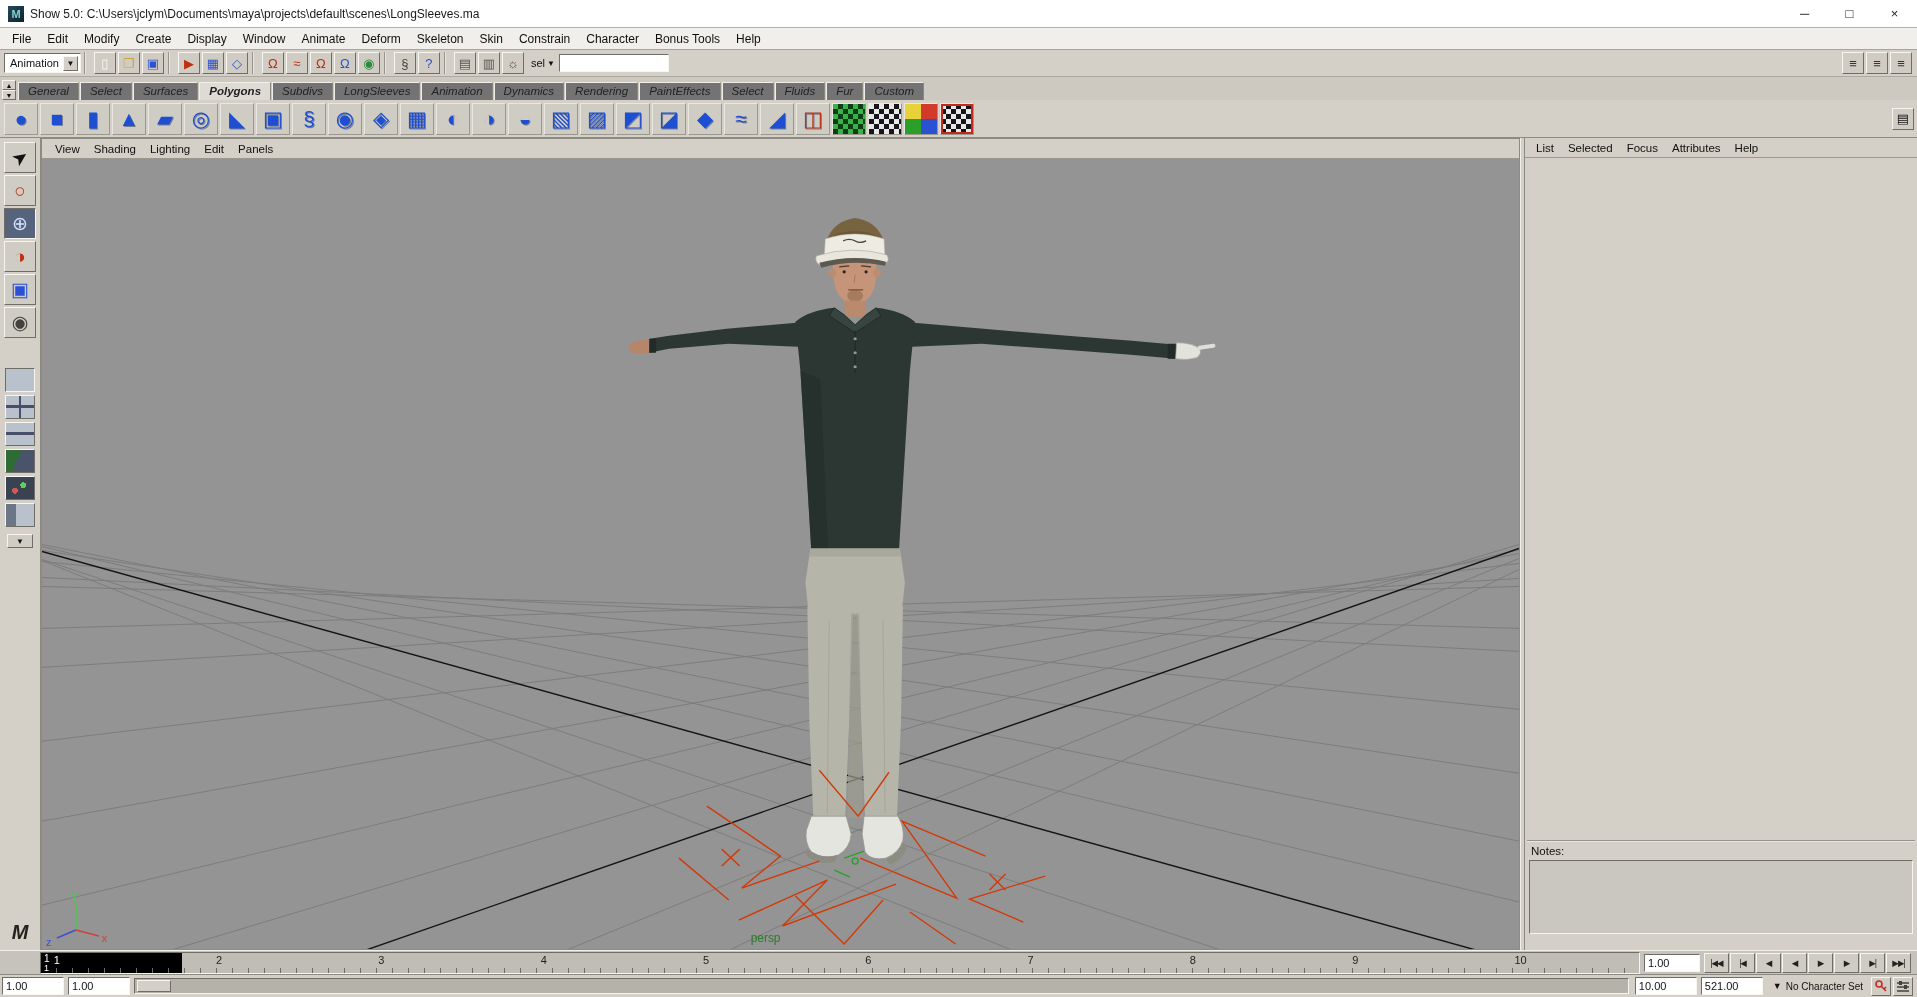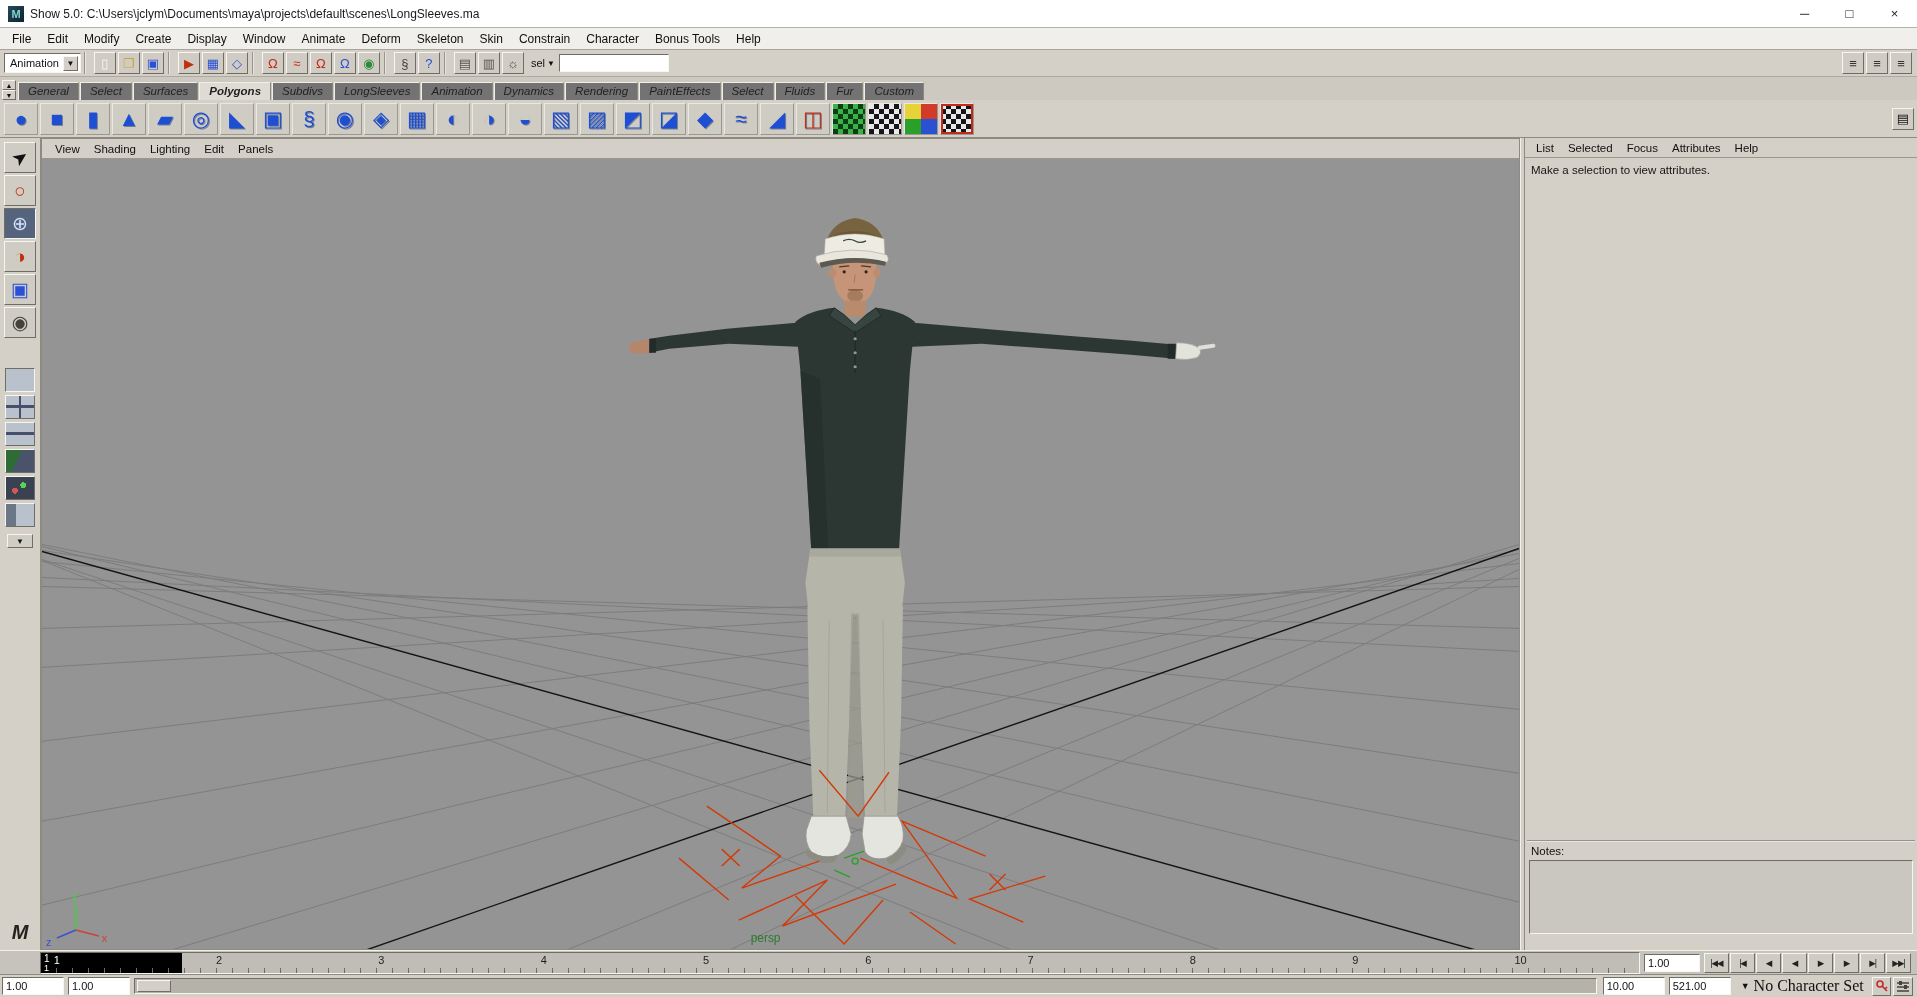--- a/index.html
+++ b/index.html
@@ -128,21 +128,21 @@
 
   
   .rangeslider{height:23px;display:flex;align-items:center;background:#d4d0c8;border-top:1px solid #8d8a82;
                padding:0 2px;}
   .rs-field{width:62px;margin-right:4px;}
   .rs-track{position:relative;width:1496px;height:16px;background:#b5b2aa;border:1px solid;
             border-color:#6f6d66 #f7f5f0 #f7f5f0 #6f6d66;margin-right:6px;}
   .rs-thumb{position:absolute;left:2px;top:1px;width:34px;height:12px;background:#d4d0c8;border:1px solid;
             border-color:#f7f5f0 #6f6d66 #6f6d66 #f7f5f0;}
   .cs-arrow{font-size:9px;margin:0 4px 0 6px;}
-  .cs-label{font-size:16px;margin-right:8px;white-space:nowrap;font-family:Liberation Serif, serif;}
+  .cs-label{font-size:10px;margin-right:8px;white-space:nowrap;}
   .rs-icon{width:20px;height:19px;display:flex;align-items:center;justify-content:center;margin-right:2px;
            border:1px solid;border-color:#f7f5f0 #6f6d66 #6f6d66 #f7f5f0;background:#cfccc4;}
 </style>
 </head>
 <body>
 
 <div id="app">
 
   <div class="titlebar">
     <div class="app-icon">M</div>
@@ -506,21 +506,20 @@
     <div class="splitter"></div>
 
     <div class="ae-panel">
       <div class="ae-menubar" id="ae-menubar">
           <span class="pmenu-item">List</span>
           <span class="pmenu-item">Selected</span>
           <span class="pmenu-item">Focus</span>
           <span class="pmenu-item">Attributes</span>
           <span class="pmenu-item">Help</span>
         </div>
-      <div class="ae-message">Make a selection to view attributes.</div>
       <div class="ae-body"></div>
       <div class="ae-notes">
         <div class="ae-notes-label">Notes:</div>
         <div class="ae-notes-box"></div>
       </div>
     </div>
   </div>
 
   <div class="timeslider">
     <div class="ts-lead"></div>

